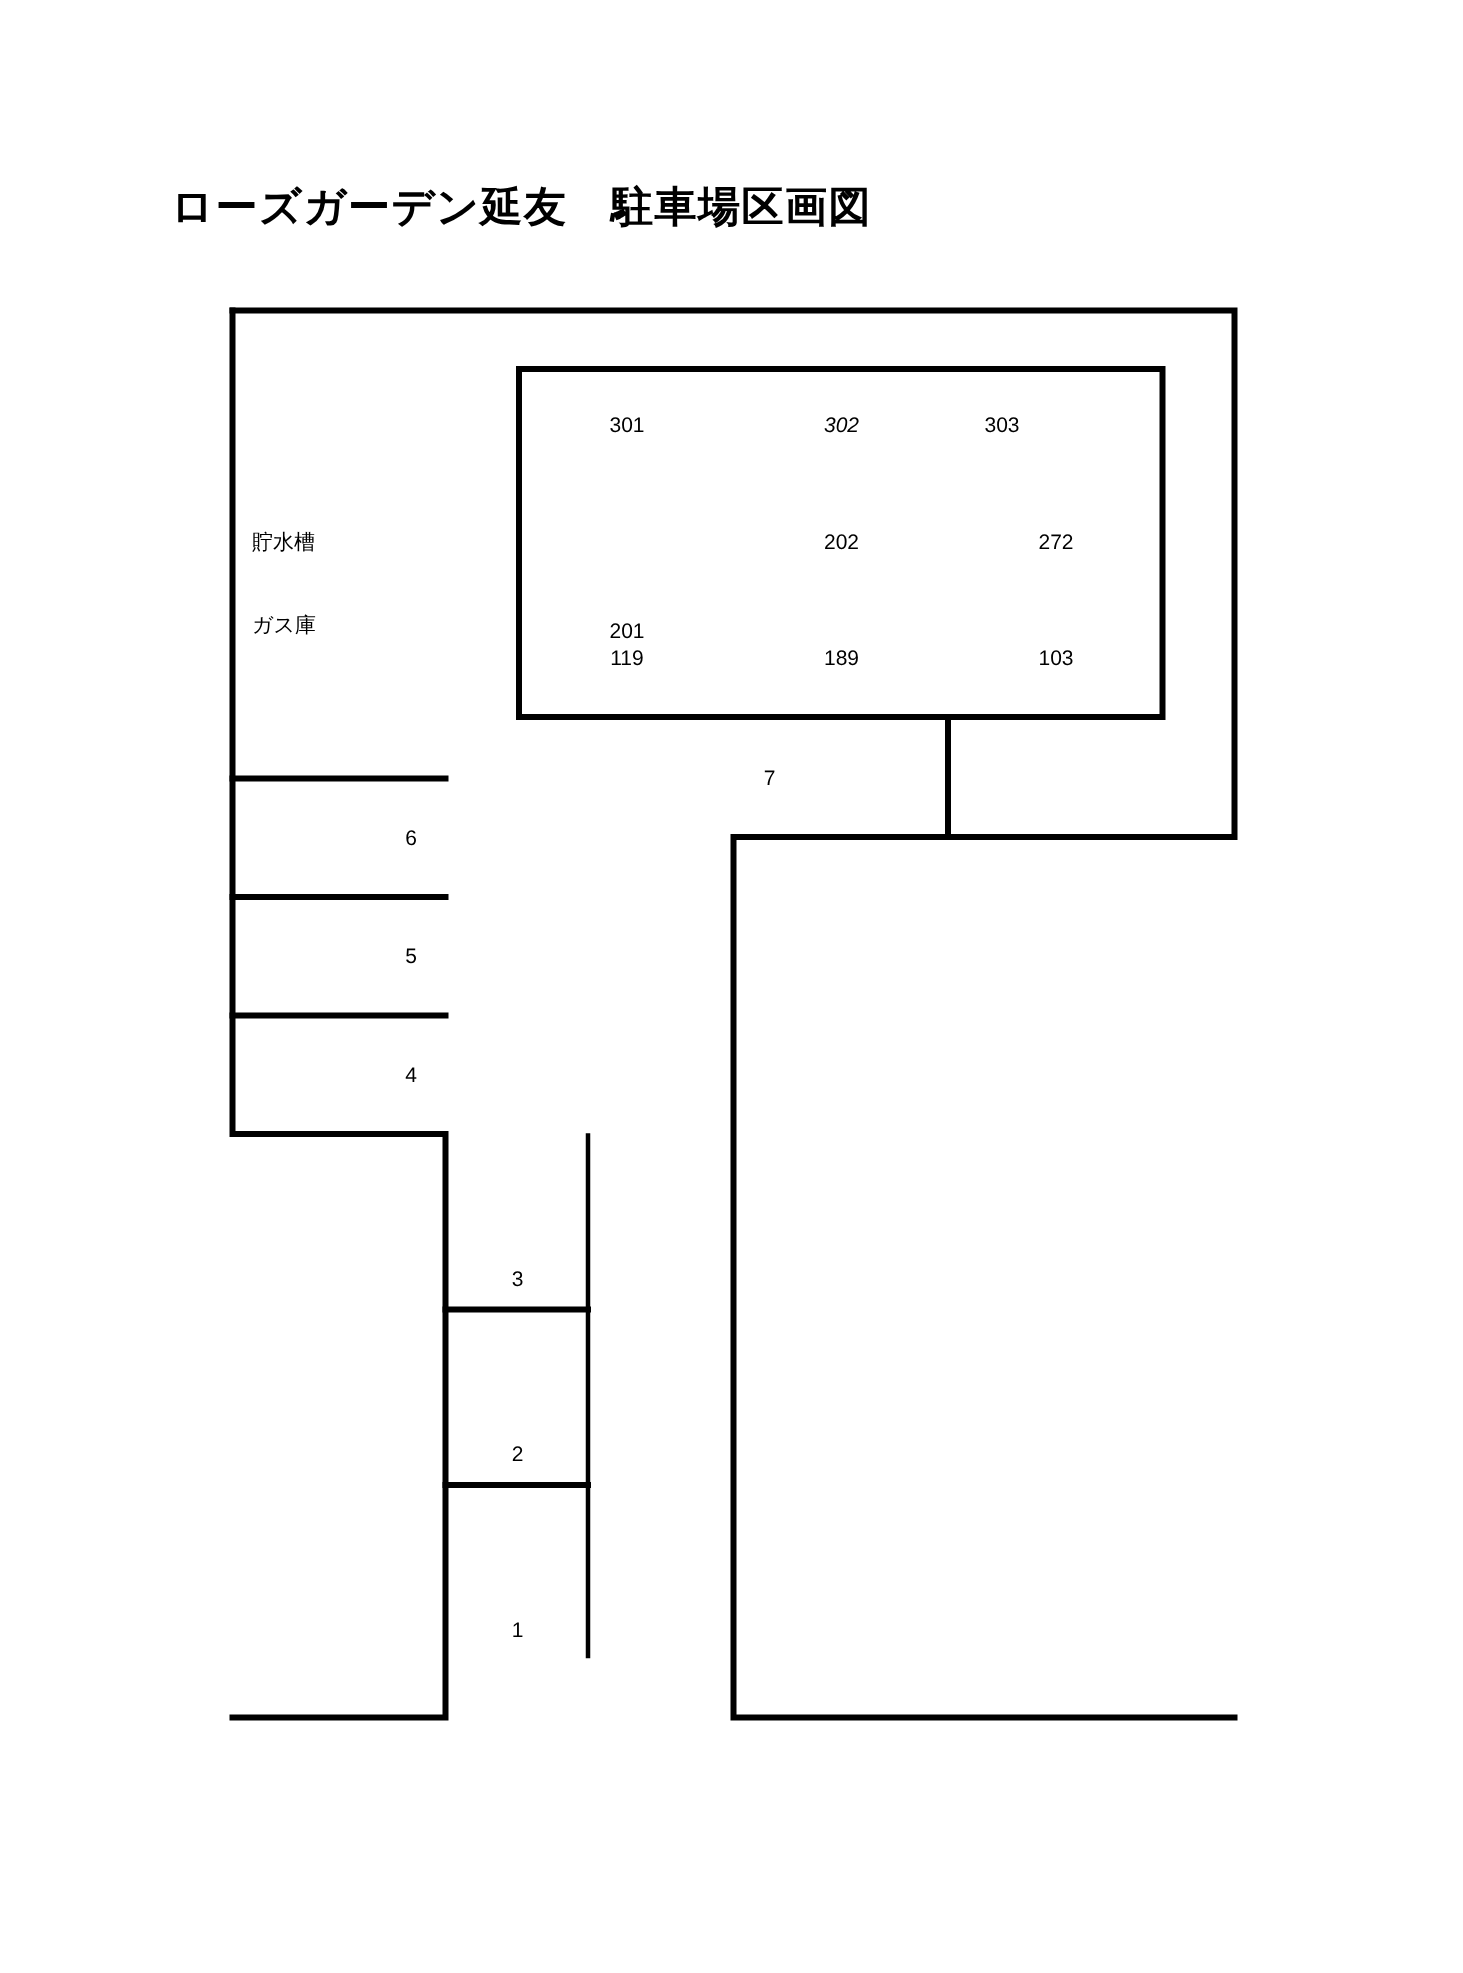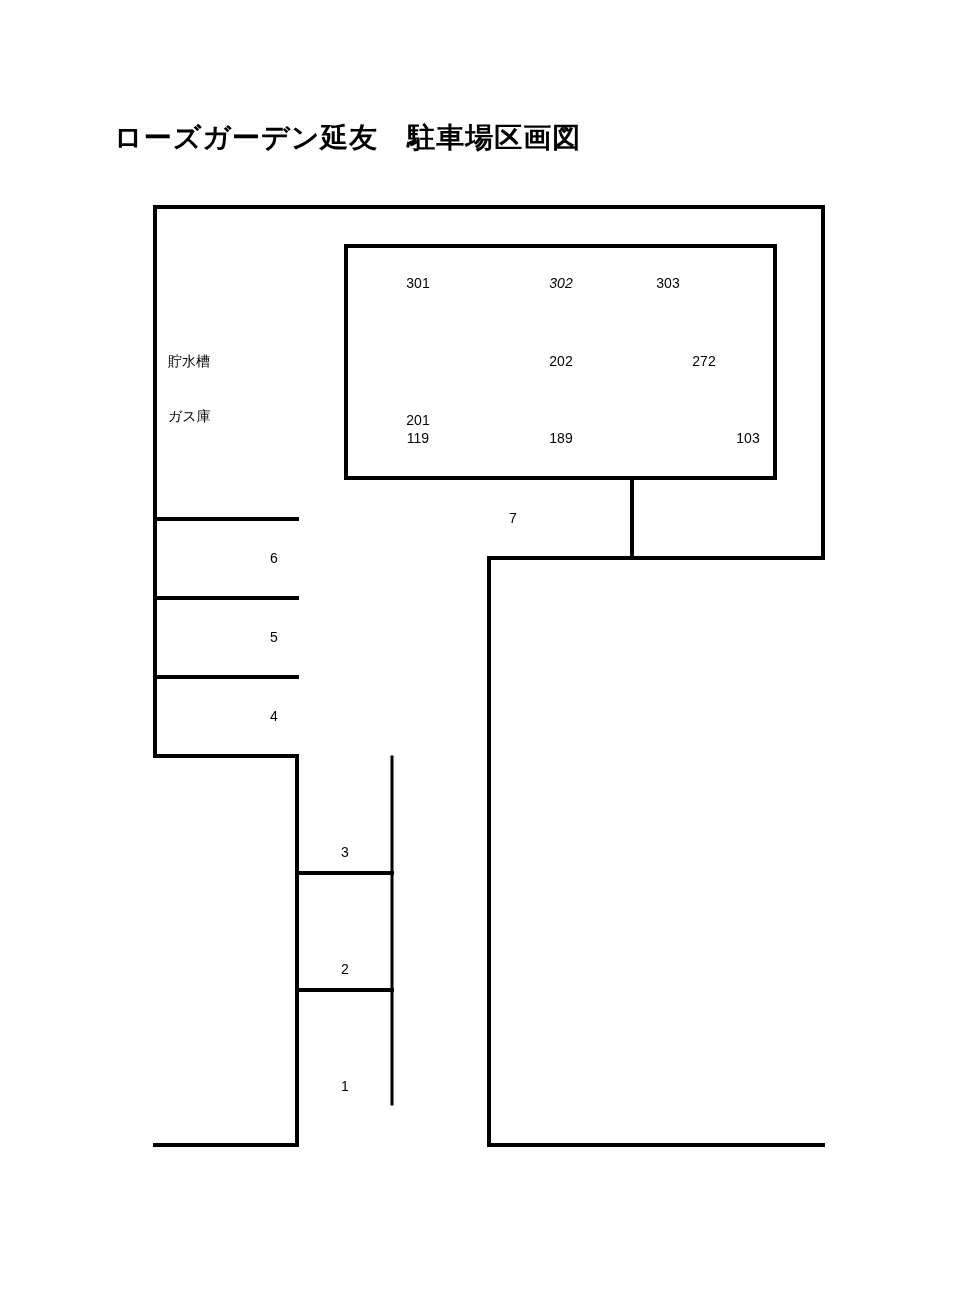--- a/index.html
+++ b/index.html
@@ -39,21 +39,21 @@
 </svg>
 
 <div class="lbl" style="left:418px; top:283px;">301</div>
 <div class="lbl" style="left:561px; top:283px;font-style:italic;">302</div>
 <div class="lbl" style="left:668px; top:283px;">303</div>
 <div class="lbl" style="left:418px; top:375px;margin-top:45px;">201</div>
 <div class="lbl" style="left:561px; top:361px;">202</div>
 <div class="lbl" style="left:704px; top:361px;">272</div>
 <div class="lbl" style="left:418px; top:438px;">119</div>
 <div class="lbl" style="left:561px; top:438px;">189</div>
-<div class="lbl" style="left:704px; top:438px;margin-left:44px;">103</div>
+<div class="lbl" style="left:704px; top:438px;">103</div>
 
 <div class="lbl lbl-left" style="left:168px; top:361px;">貯水槽</div>
 <div class="lbl lbl-left" style="left:168px; top:416px;">ガス庫</div>
 
 <div class="lbl" style="left:513px; top:518px;">7</div>
 <div class="lbl" style="left:274px; top:558px;">6</div>
 <div class="lbl" style="left:274px; top:637px;">5</div>
 <div class="lbl" style="left:274px; top:716px;">4</div>
 <div class="lbl" style="left:345px; top:852px;">3</div>
 <div class="lbl" style="left:345px; top:969px;">2</div>

